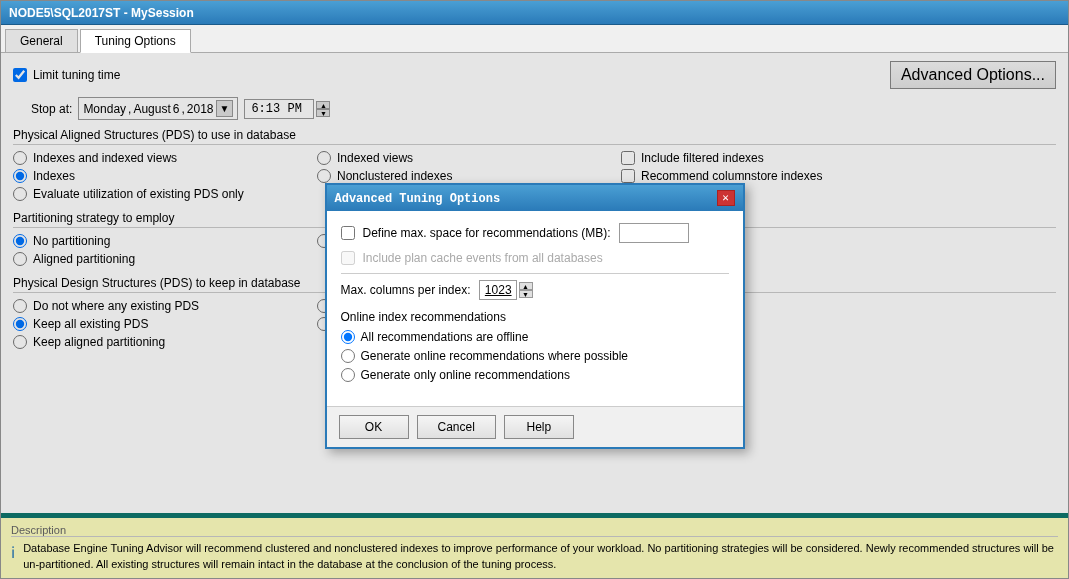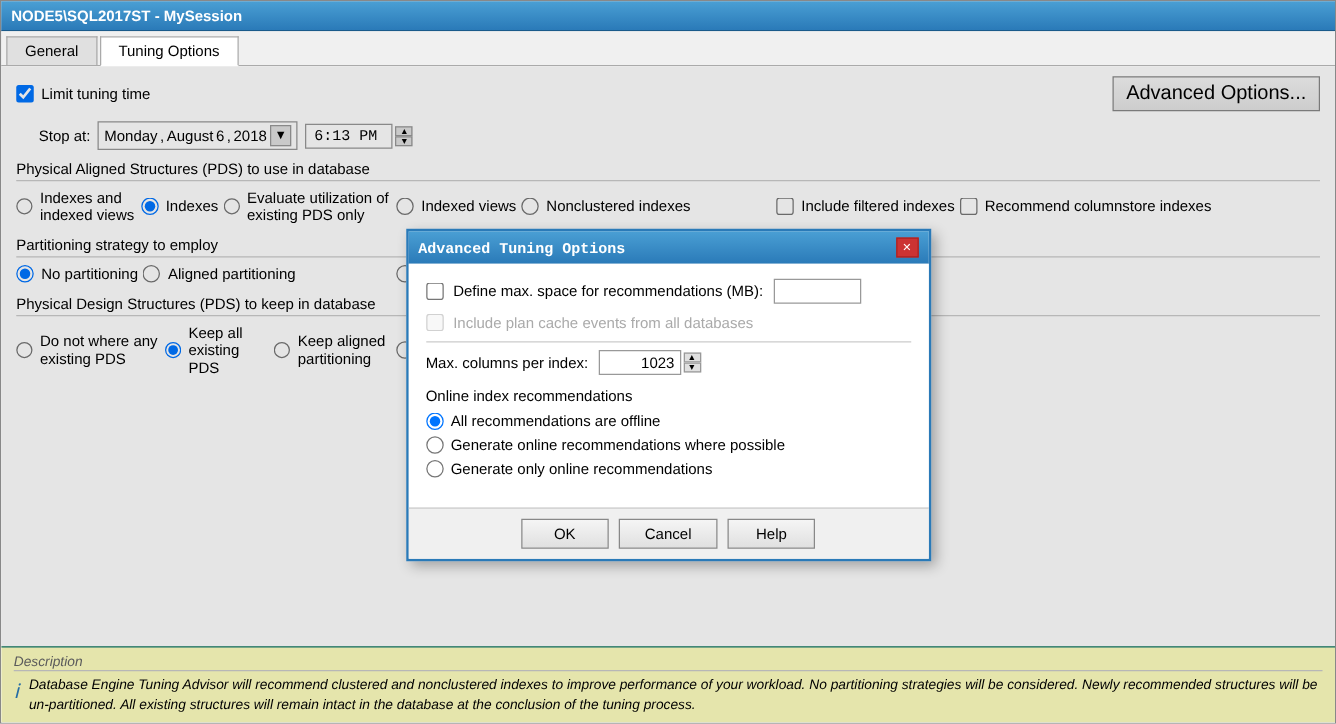--- a/index.html
+++ b/index.html
@@ -131,21 +131,21 @@
       font-size: 12px;
       margin-bottom: 6px;
       border-bottom: 1px solid #ccc;
       padding-bottom: 2px;
     }
     .section {
       margin-bottom: 10px;
     }
     .radio-group {
       display: flex;
-      flex-direction: row;
+      flex-direction: column;
       gap: 4px;
     }
     .radio-row {
       display: flex;
       align-items: center;
       gap: 6px;
     }
     .two-col {
       display: grid;
       grid-template-columns: 300px 300px 1fr;
@@ -160,23 +160,22 @@
       display: flex;
       align-items: center;
       gap: 6px;
     }
     .description-area {
       position: absolute;
       bottom: 0;
       left: 0;
       right: 0;
       background: #ffffc0;
-      border-top: 1px solid #0f766e;
+      border-top: 5px solid #0f766e;
       padding: 6px 10px;
-      font-style: italic;
     }
     .description-label {
       font-size: 11px;
       color: #666;
       margin-bottom: 4px;
       border-bottom: 1px solid #ccc;
     }
     .description-content {
       display: flex;
       gap: 8px;
@@ -260,39 +259,40 @@
     }
     .num-input-wrapper {
       display: flex;
       align-items: center;
     }
     .num-input {
       border: 1px solid #999;
       background: #fff;
       padding: 2px 4px;
       font-size: 12px;
-      width: 66px;
+      width: 38px;
       text-align: right;
+      text-decoration: underline;
     }
     .online-section-label {
       font-size: 12px;
       margin-bottom: 6px;
     }
     .modal-radio-group {
       display: flex;
       flex-direction: column;
       gap: 5px;
       margin-bottom: 12px;
     }
     .modal-footer {
       padding: 8px 12px;
       background: #f0f0f0;
       border-top: 1px solid #ccc;
       display: flex;
-      justify-content: center;
+      justify-content: flex-start;
       gap: 8px;
     }
     .modal-btn {
       border: 1px solid #888;
       background: linear-gradient(to bottom, #f5f5f5, #e0e0e0);
       padding: 4px 20px;
       cursor: pointer;
       font-size: 12px;
       min-width: 70px;
     }

